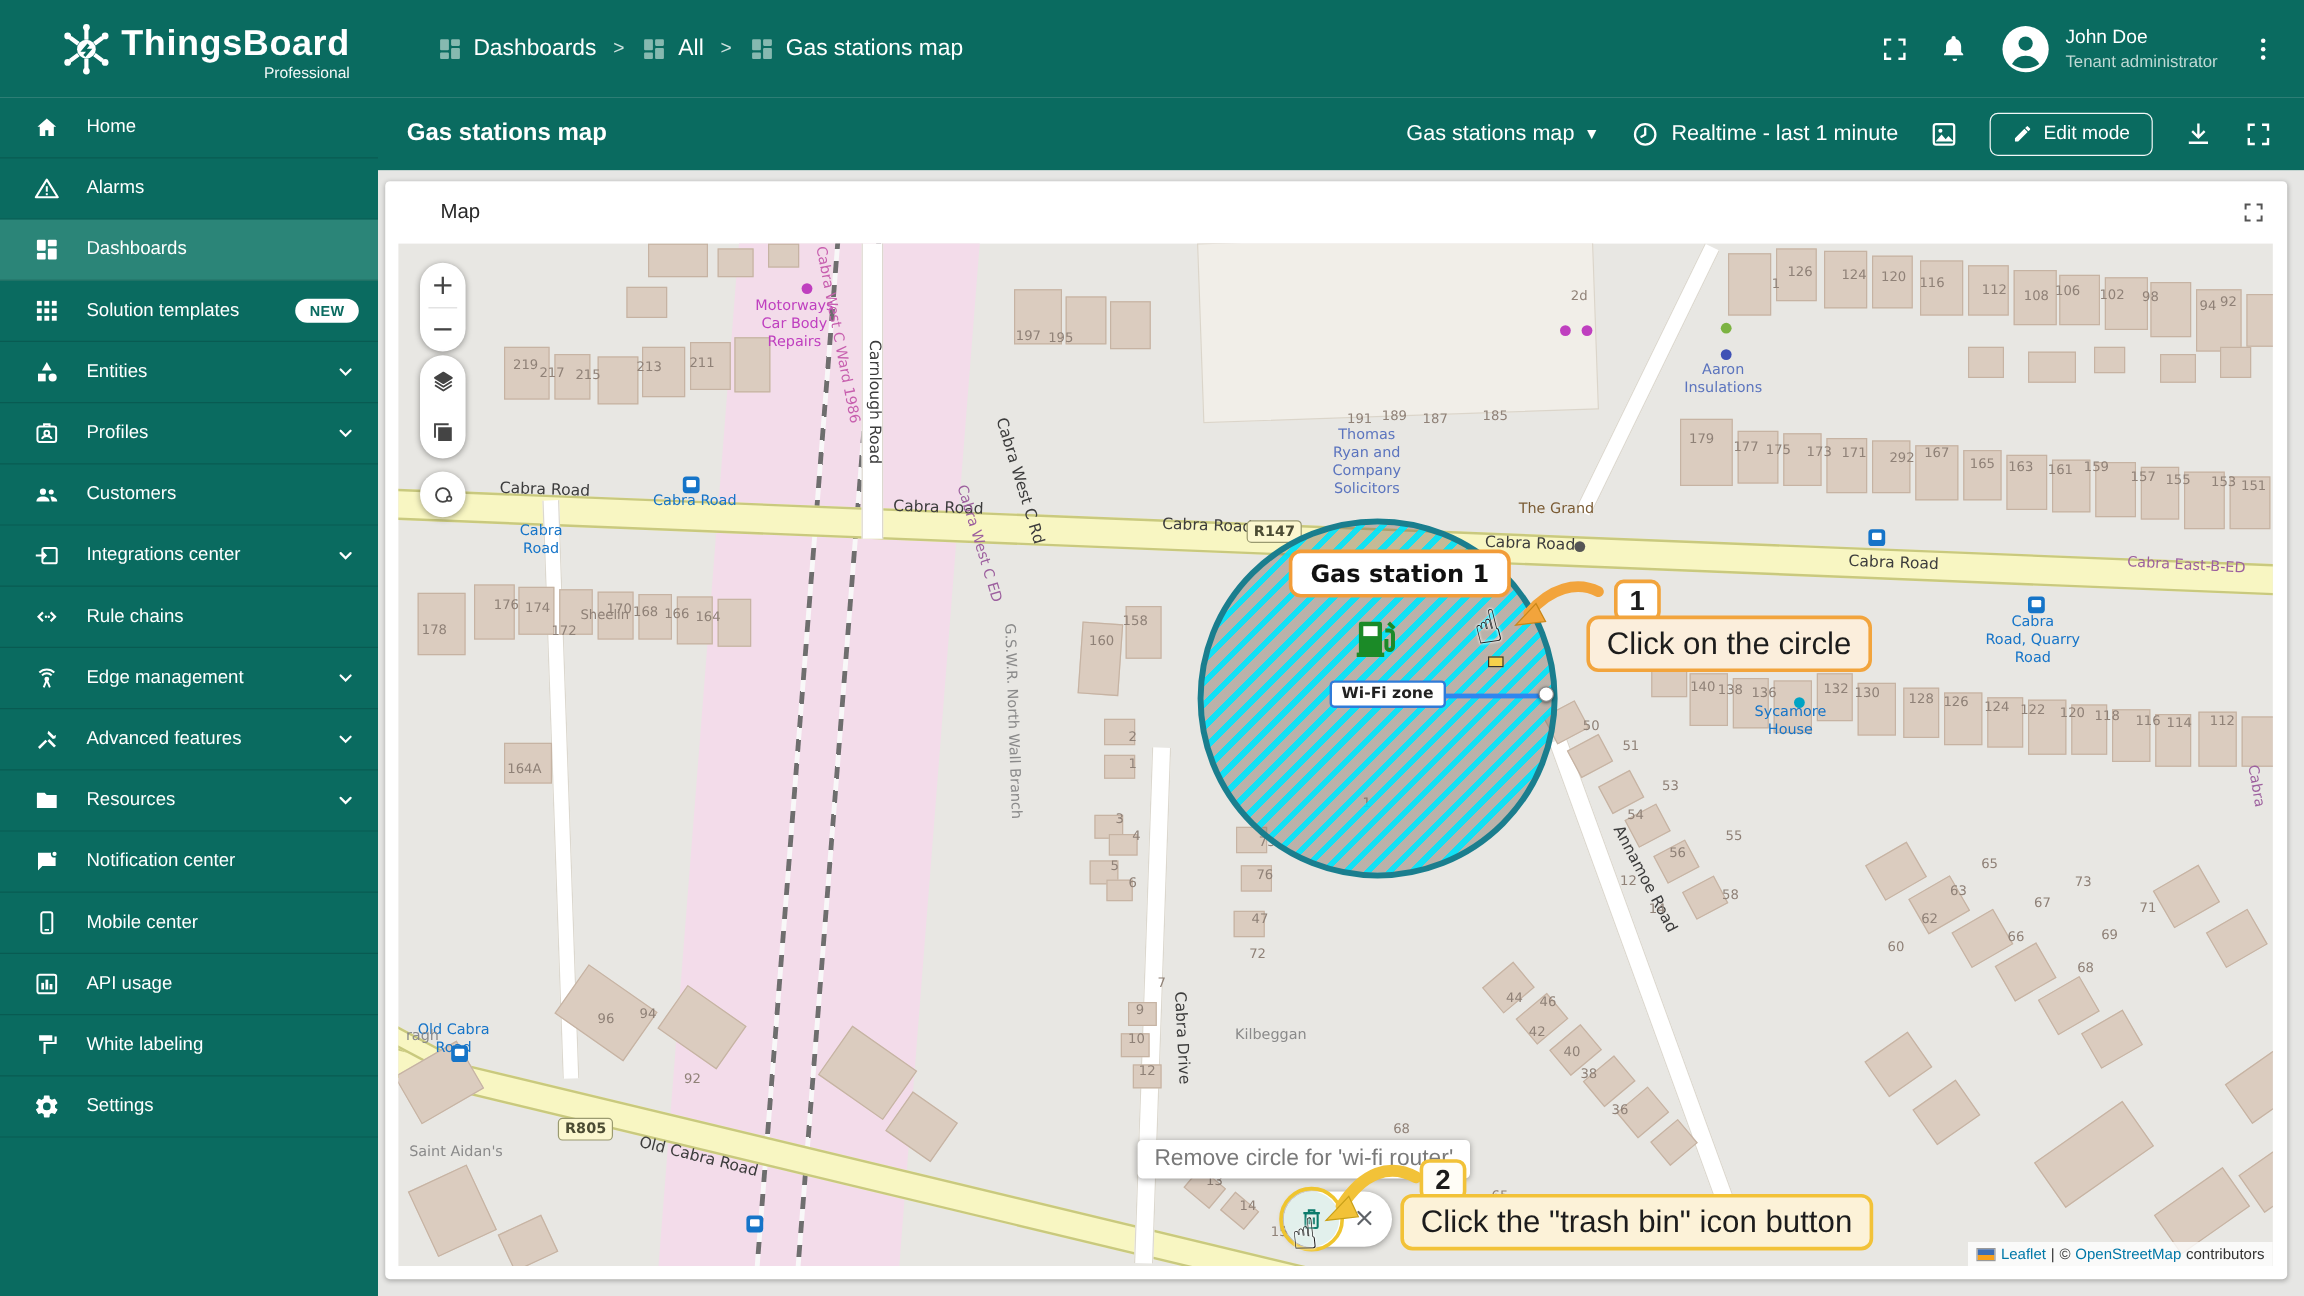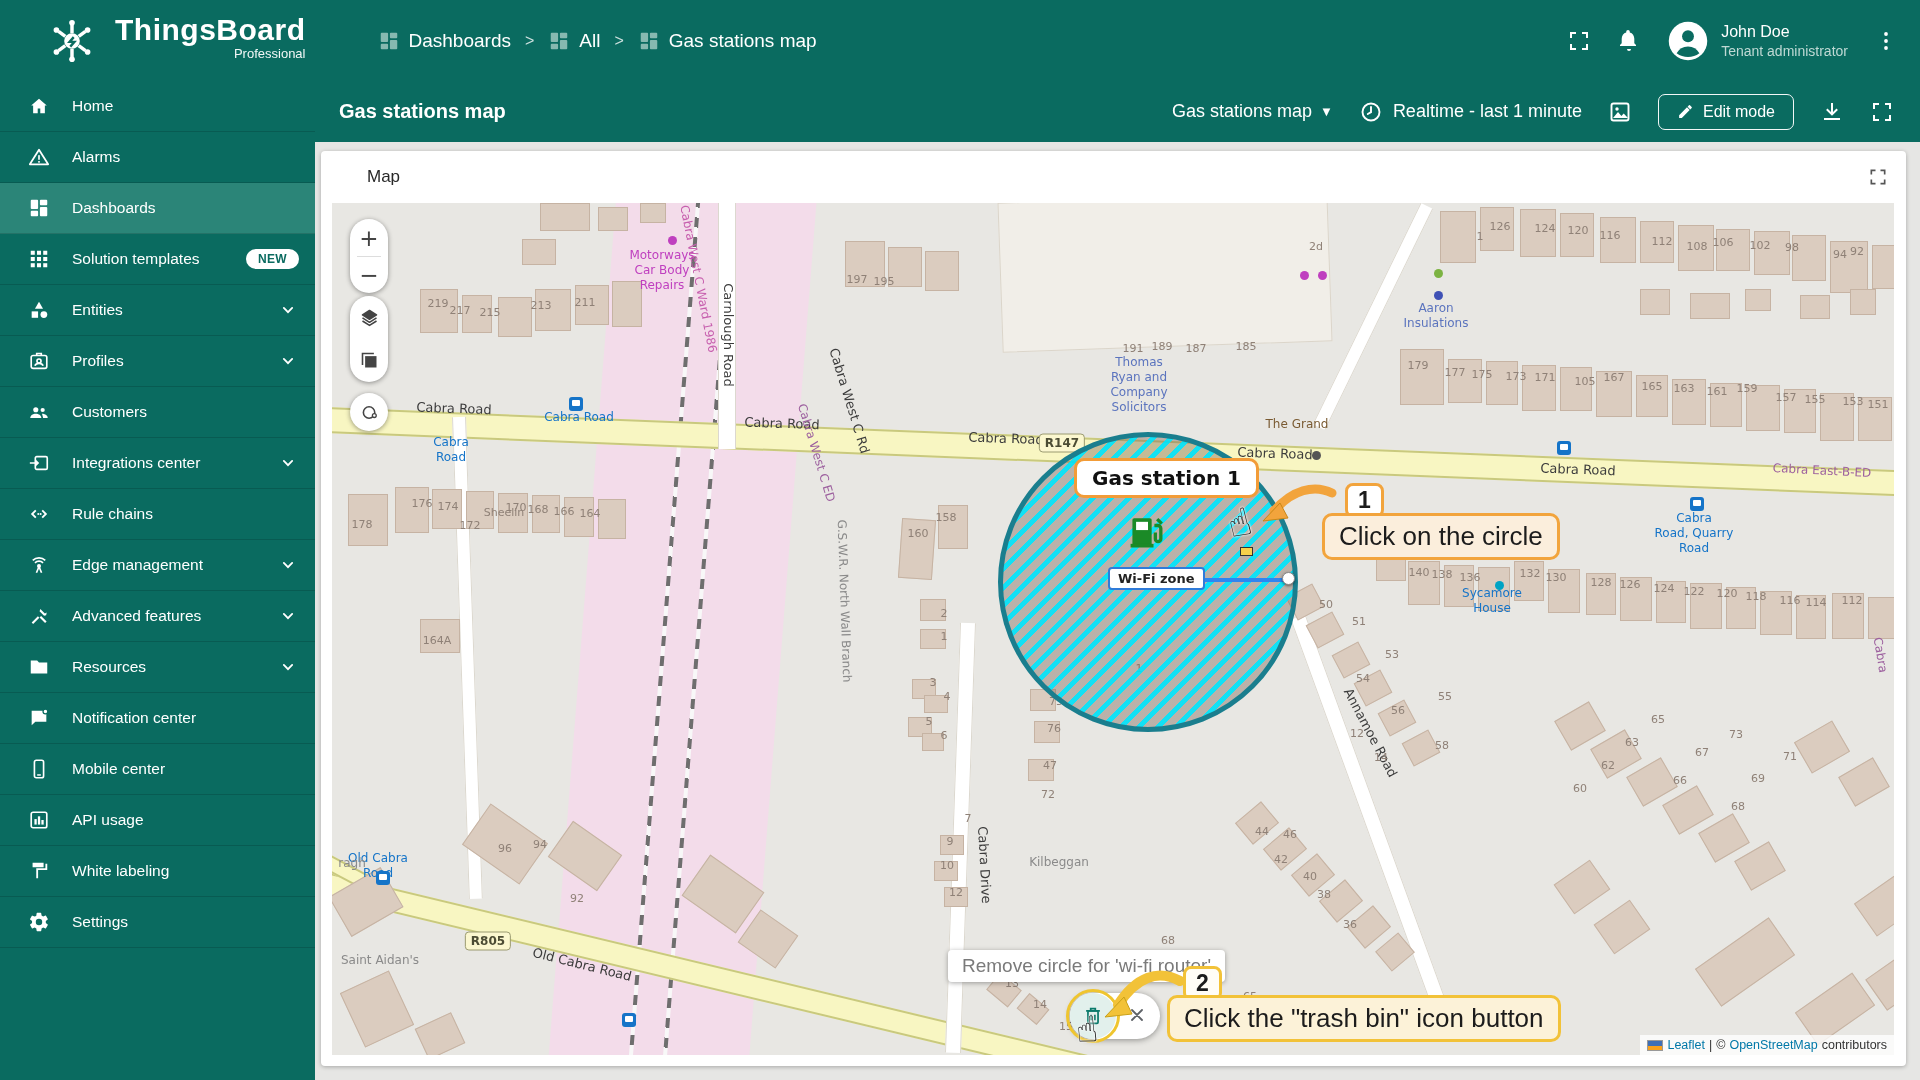--- a/index.html
+++ b/index.html
@@ -2,21 +2,21 @@
 <html><head>
 <meta charset="utf-8">
 <style>
   * { margin:0; padding:0; box-sizing:border-box; }
   html,body { width:1920px; height:1080px; overflow:hidden; background:#E6E6E4;
     font-family:"Liberation Sans", sans-serif; }
   .app { width:1920px; height:1080px; display:flex; flex-direction:column; }
 
   
   .header { height:81px; background:#0A6B60; display:flex; align-items:center; color:#fff; flex:0 0 81px; }
-  .logo { margin-left:46px; display:flex; align-items:flex-start; gap:17px; }
+  .logo { margin-left:46px; display:flex; align-items:flex-end; gap:3px; }
   .logo svg { width:52px; height:52px; }
   .logo-text { display:flex; flex-direction:column; line-height:1; }
   .logo-title { font-size:30px; font-weight:bold; letter-spacing:.5px; }
   .logo-sub { font-size:13px; align-self:flex-end; margin-top:2px; opacity:.95; }
   .crumbs { margin-left:72px; display:flex; align-items:center; gap:14px; font-size:19px; }
   .crumb { display:flex; align-items:center; gap:9px; cursor:pointer; }
   .crumb svg { width:22px; height:22px; opacity:.85; }
   .crumb-sep { opacity:.8; font-size:16px; }
   .header-right { margin-left:auto; display:flex; align-items:center; gap:26px; margin-right:22px; }
   .hicon { width:24px; height:24px; cursor:pointer; }
@@ -834,21 +834,21 @@
               <div class="mlabel lab-num" style="left: 1391px; top: 40px; z-index: 2;">106</div>
               <div class="mlabel lab-num" style="left: 1428px; top: 43px; z-index: 2;">102</div>
               <div class="mlabel lab-num" style="left: 1460px; top: 45px; z-index: 2;">98</div>
               <div class="mlabel lab-num" style="left: 1508px; top: 52px; z-index: 2;">94</div>
               <div class="mlabel lab-num" style="left: 1525px; top: 49px; z-index: 2;">92</div>
               <div class="mlabel lab-num" style="left: 1086px; top: 163px; z-index: 2;">179</div>
               <div class="mlabel lab-num" style="left: 1123px; top: 170px; z-index: 2;">177</div>
               <div class="mlabel lab-num" style="left: 1150px; top: 172px; z-index: 2;">175</div>
               <div class="mlabel lab-num" style="left: 1184px; top: 174px; z-index: 2;">173</div>
               <div class="mlabel lab-num" style="left: 1213px; top: 175px; z-index: 2;">171</div>
-              <div class="mlabel lab-num" style="left: 1253px; top: 179px; z-index: 2;">105</div>
+              <div class="mlabel lab-num" style="left: 1253px; top: 179px; z-index: 2;">292</div>
               <div class="mlabel lab-num" style="left: 1282px; top: 175px; z-index: 2;">167</div>
               <div class="mlabel lab-num" style="left: 1320px; top: 184px; z-index: 2;">165</div>
               <div class="mlabel lab-num" style="left: 1352px; top: 186px; z-index: 2;">163</div>
               <div class="mlabel lab-num" style="left: 1385px; top: 189px; z-index: 2;">161</div>
               <div class="mlabel lab-num" style="left: 1415px; top: 186px; z-index: 2;">159</div>
               <div class="mlabel lab-num" style="left: 1454px; top: 195px; z-index: 2;">157</div>
               <div class="mlabel lab-num" style="left: 1483px; top: 197px; z-index: 2;">155</div>
               <div class="mlabel lab-num" style="left: 1521px; top: 199px; z-index: 2;">153</div>
               <div class="mlabel lab-num" style="left: 1546px; top: 202px; z-index: 2;">151</div>
               <div class="mlabel lab-num" style="left: 30px; top: 322px; z-index: 2;">178</div>

